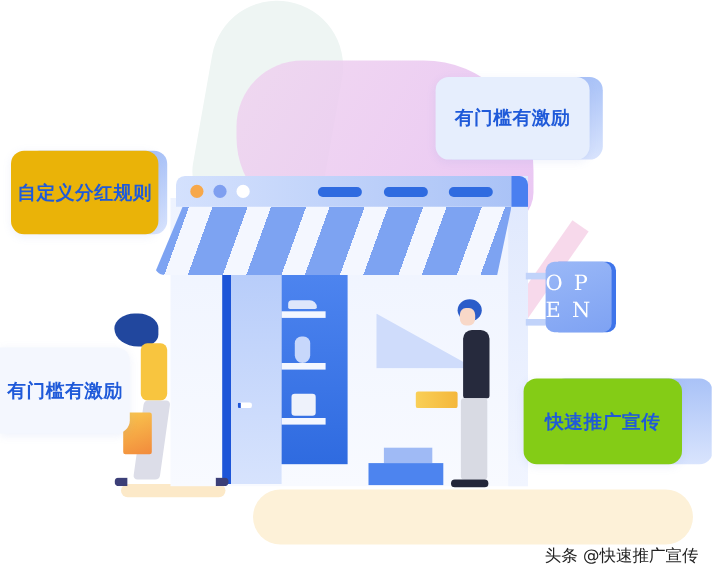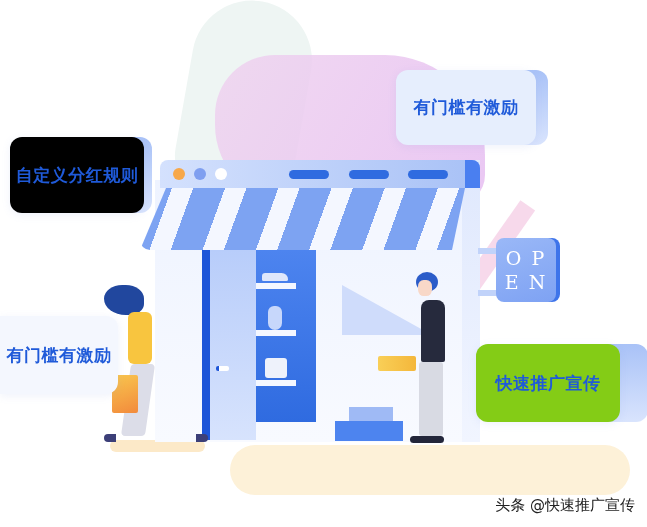--- a/index.html
+++ b/index.html
@@ -1,19 +1,19 @@
 <!DOCTYPE html>
 <html><head>
 <meta charset="utf-8">
 <style>
   html, body { margin: 0; padding: 0; }
   body { width: 647px; height: 527px; background: #ffffff; position: relative; overflow: hidden;
          font-family: "DejaVu Sans", "Liberation Sans", sans-serif; }
   .abs { position: absolute; }
-  .label-card { position: absolute; background: #000000; border-radius: 12px;
+  .label-card { position: absolute; background: #eab308; border-radius: 12px;
                 box-shadow: 0 2px 8px rgba(120,150,220,0.12);
                 display: flex; align-items: center; justify-content: center; }
   .label-card span { color: #1f5ad9; font-weight: bold; font-size: 17px; letter-spacing: 0.5px; white-space: nowrap; }
   .card-edge { position: absolute; border-radius: 12px; background: linear-gradient(180deg,#a9c2f7,#d9e4fd); }
   .dot { position: absolute; width: 12px; height: 12px; border-radius: 50%; }
   .pill { position: absolute; height: 9px; width: 40px; border-radius: 5px; background: #2f6be0; }
   .watermark { position: absolute; right: 12px; bottom: 12px; font-size: 15px; color: #222; }
 </style>
 </head>
 <body>
@@ -67,21 +67,21 @@
 <div class="abs" style="left:104px;top:285px;width:40px;height:30px;border-radius:50% 50% 40% 60%;background:#21479e;"></div>
 <div class="abs" style="left:128px;top:312px;width:24px;height:52px;border-radius:6px;background:#f8c53f;"></div>
 <div class="abs" style="left:126px;top:364px;width:24px;height:72px;border-radius:4px;background:#dcdde8;transform:skewX(-8deg);"></div>
 <div class="abs" style="left:104px;top:434px;width:80px;height:8px;border-radius:4px;background:transparent;border-left:12px solid #3c3f78;border-right:12px solid #3c3f78;"></div>
 <div class="abs" style="left:112px;top:375px;width:26px;height:38px;border-radius:2px;background:linear-gradient(160deg,#f9c64e,#f28a3c);"></div>
 
 <div class="abs" style="left:478px;top:248px;width:20px;height:6px;background:#c1d3fa;"></div>
 <div class="abs" style="left:478px;top:290px;width:20px;height:6px;background:#c1d3fa;"></div>
 <div class="abs" style="left:500px;top:238px;width:60px;height:64px;border-radius:8px;background:#3e74ea;"></div>
 <div class="abs" style="left:496px;top:238px;width:60px;height:64px;border-radius:8px;background:linear-gradient(160deg,#9ab8f7,#7ea2f3);
-            display:flex;flex-direction:column;align-items:center;justify-content:center;color:#ffffff;font-family:'DejaVu Serif',serif;font-size:19px;line-height:24px;letter-spacing:2px;">
+            display:flex;flex-direction:column;align-items:flex-start;justify-content:center;color:#ffffff;font-family:'DejaVu Serif',serif;font-size:19px;line-height:24px;letter-spacing:2px;">
   <span>O P</span>
   <span>E N</span>
 </div>
 
 <div class="card-edge" style="left:24px;top:137px;width:128px;height:76px;"></div>
 <div class="label-card" style="left:10px;top:137px;width:134px;height:76px;">
   <span>自定义分红规则</span>
 </div>
 
 <div class="card-edge" style="left:402px;top:70px;width:146px;height:75px;"></div>

